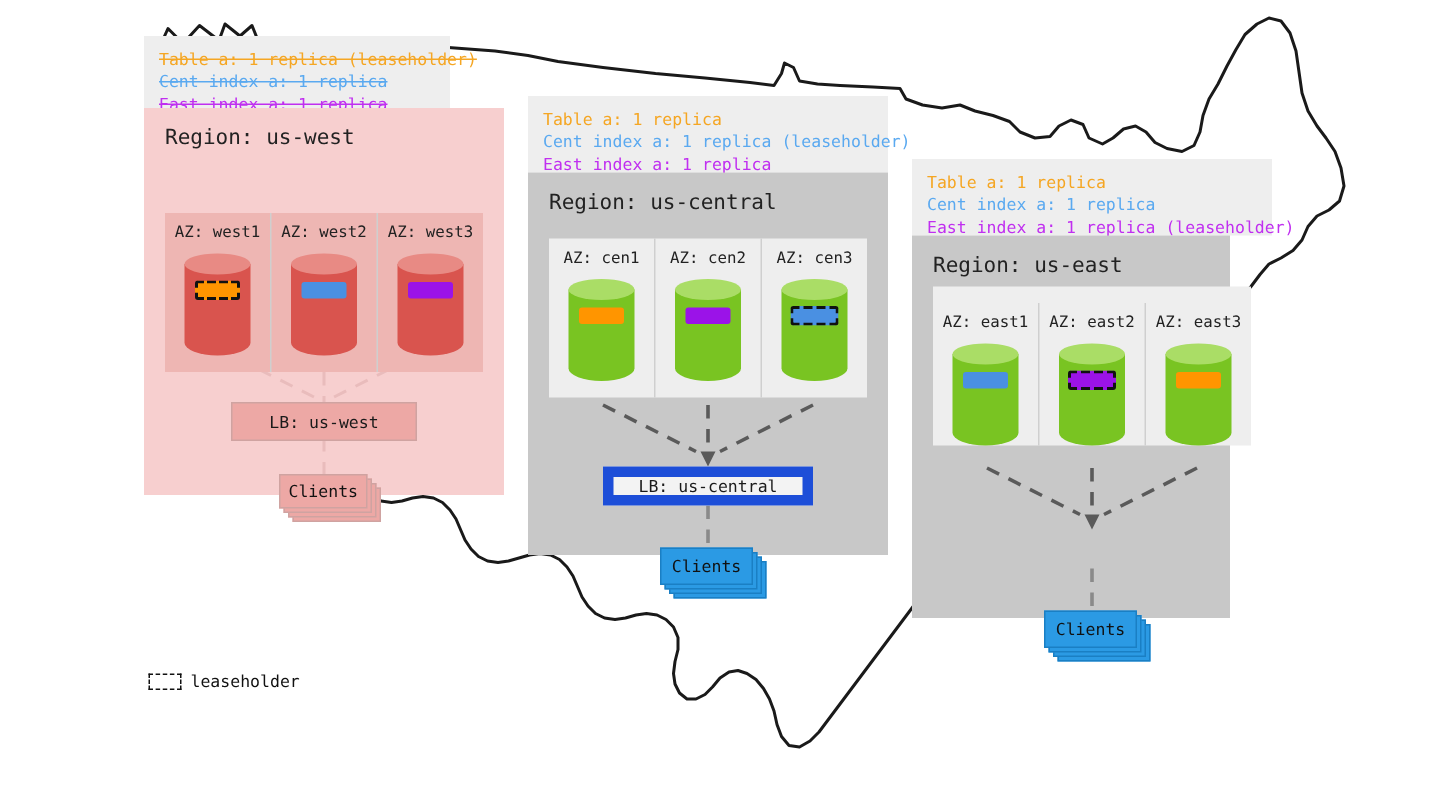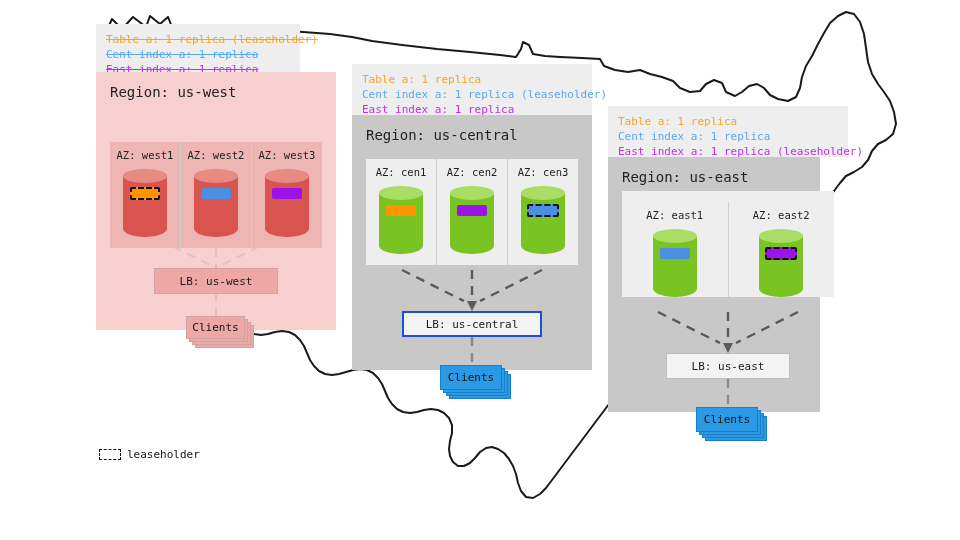--- a/index.html
+++ b/index.html
@@ -223,21 +223,21 @@
           <div class="cyl" style="width:44px;height:68px;">
             <div class="body" style="top:7px;width:44px;height:61px;background:#79c422;"></div>
             <div class="top" style="width:44px;height:14px;background:#aadd66;"></div>
             <div class="blk lease" style="left:6px;top:18px;width:32px;height:13px;
                  background:#4a90e2;"></div>
           </div>
         </div>
       </div>
 
       <div class="lb" style="left:50px;top:196px;width:140px;height:26px;
-           background:#f3f3f3;border:2px solid #1d4ed8;">LB: us-central</div>
+           background:#f3f3f3;border:7px solid #1d4ed8;">LB: us-central</div>
 
       <div class="clients-stack" style="left:88px;top:250px;width:72px;height:34px;">
         <div class="sheet" style="left:9px;top:9px;width:62px;height:25px;
              background:#2b9ae4;border:1px solid #1a7fc4;"></div>
         <div class="sheet" style="left:6px;top:6px;width:62px;height:25px;
              background:#2b9ae4;border:1px solid #1a7fc4;"></div>
         <div class="sheet" style="left:3px;top:3px;width:62px;height:25px;
              background:#2b9ae4;border:1px solid #1a7fc4;"></div>
         <div class="front" style="width:62px;height:25px;background:#2b9ae4;
              border:1px solid #1a7fc4;">Clients</div>
@@ -281,24 +281,31 @@
         <div class="az">
           <div class="az-label">AZ: east2</div>
           <div class="cyl" style="width:44px;height:68px;">
             <div class="body" style="top:7px;width:44px;height:61px;background:#79c422;"></div>
             <div class="top" style="width:44px;height:14px;background:#aadd66;"></div>
             <div class="blk lease" style="left:6px;top:18px;width:32px;height:13px;
                  background:#9b13e8;"></div>
           </div>
         </div>
 
-      </div>
-
-      <div class="lb" style="left:58px;top:196px;width:124px;height:26px;
-           background:#f3f3f3;border:1px solid #bdbdbd;">LB: us-east</div>
+        <div class="az">
+          <div class="az-label">AZ: east3</div>
+          <div class="cyl" style="width:44px;height:68px;">
+            <div class="body" style="top:7px;width:44px;height:61px;background:#79c422;"></div>
+            <div class="top" style="width:44px;height:14px;background:#aadd66;"></div>
+            <div class="blk" style="left:7px;top:19px;width:30px;height:11px;
+                 background:#ff9500;"></div>
+          </div>
+        </div>
+      </div>
+
 
       <div class="clients-stack" style="left:88px;top:250px;width:72px;height:34px;">
         <div class="sheet" style="left:9px;top:9px;width:62px;height:25px;
              background:#2b9ae4;border:1px solid #1a7fc4;"></div>
         <div class="sheet" style="left:6px;top:6px;width:62px;height:25px;
              background:#2b9ae4;border:1px solid #1a7fc4;"></div>
         <div class="sheet" style="left:3px;top:3px;width:62px;height:25px;
              background:#2b9ae4;border:1px solid #1a7fc4;"></div>
         <div class="front" style="width:62px;height:25px;background:#2b9ae4;
              border:1px solid #1a7fc4;">Clients</div>

